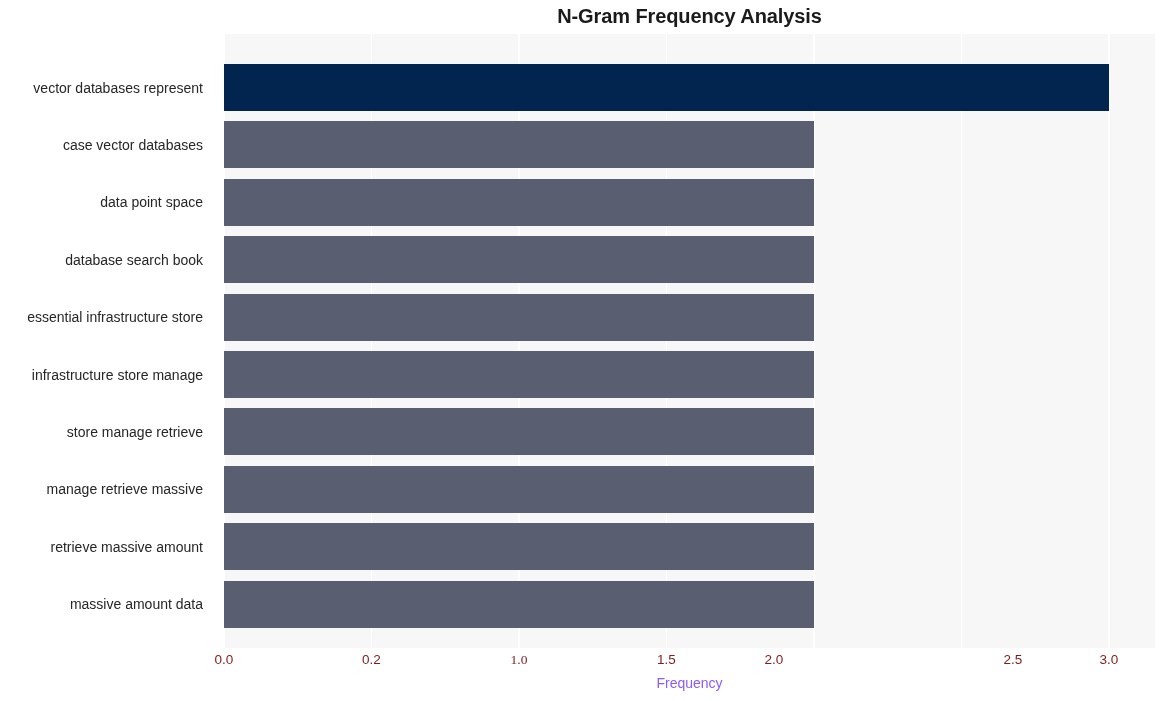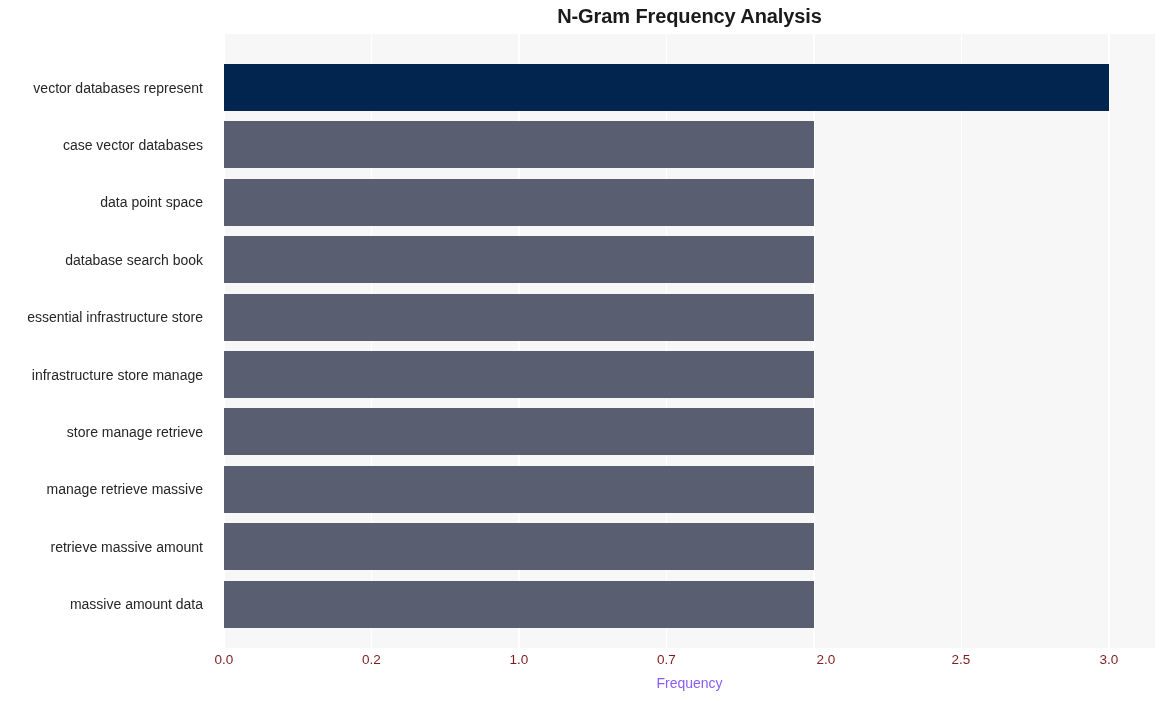--- a/index.html
+++ b/index.html
@@ -136,22 +136,22 @@
       <div class="ytick-label" style="top: 309.1px;">essential infrastructure store</div>
       <div class="ytick-label" style="top: 366.5px;">infrastructure store manage</div>
       <div class="ytick-label" style="top: 423.9px;">store manage retrieve</div>
       <div class="ytick-label" style="top: 481.3px;">manage retrieve massive</div>
       <div class="ytick-label" style="top: 538.7px;">retrieve massive amount</div>
       <div class="ytick-label" style="top: 596.1px;">massive amount data</div>
     </div>
   <div id="xtick-labels">
       <div class="xtick-label" style="left: 224px;">0.0</div>
       <div class="xtick-label" style="left: 371.5px;">0.2</div>
-      <div class="xtick-label" style="left: 519px;">1.0</div>
-      <div class="xtick-label" style="left: 666.5px;">0.7</div>
-      <div class="xtick-label" style="left: 826px;">2.0</div>
-      <div class="xtick-label" style="left: 961px;">2.5</div>
+      <div class="xtick-label" style="left: 519px; font-family: Liberation Serif, serif;">1.0</div>
+      <div class="xtick-label" style="left: 666.5px;">1.5</div>
+      <div class="xtick-label" style="left: 774px;">2.0</div>
+      <div class="xtick-label" style="left: 1013px;">2.5</div>
       <div class="xtick-label" style="left: 1109px;">3.0</div>
     </div>
 
   <div id="xaxis-label">Frequency</div>
 
 </div>
 
 </body></html>

